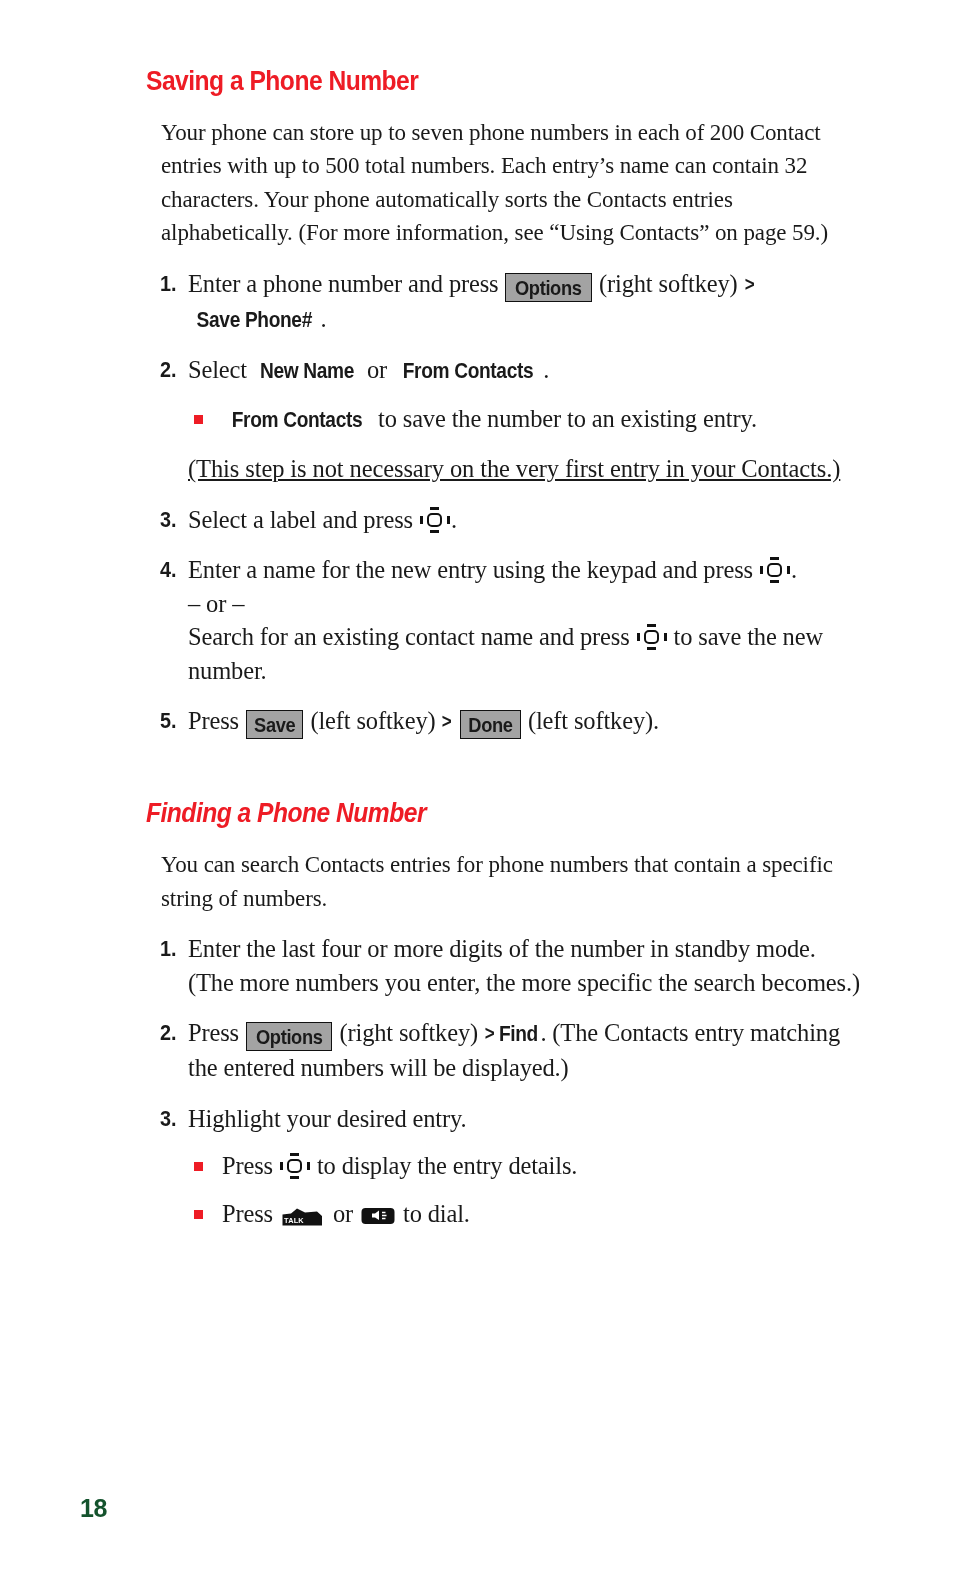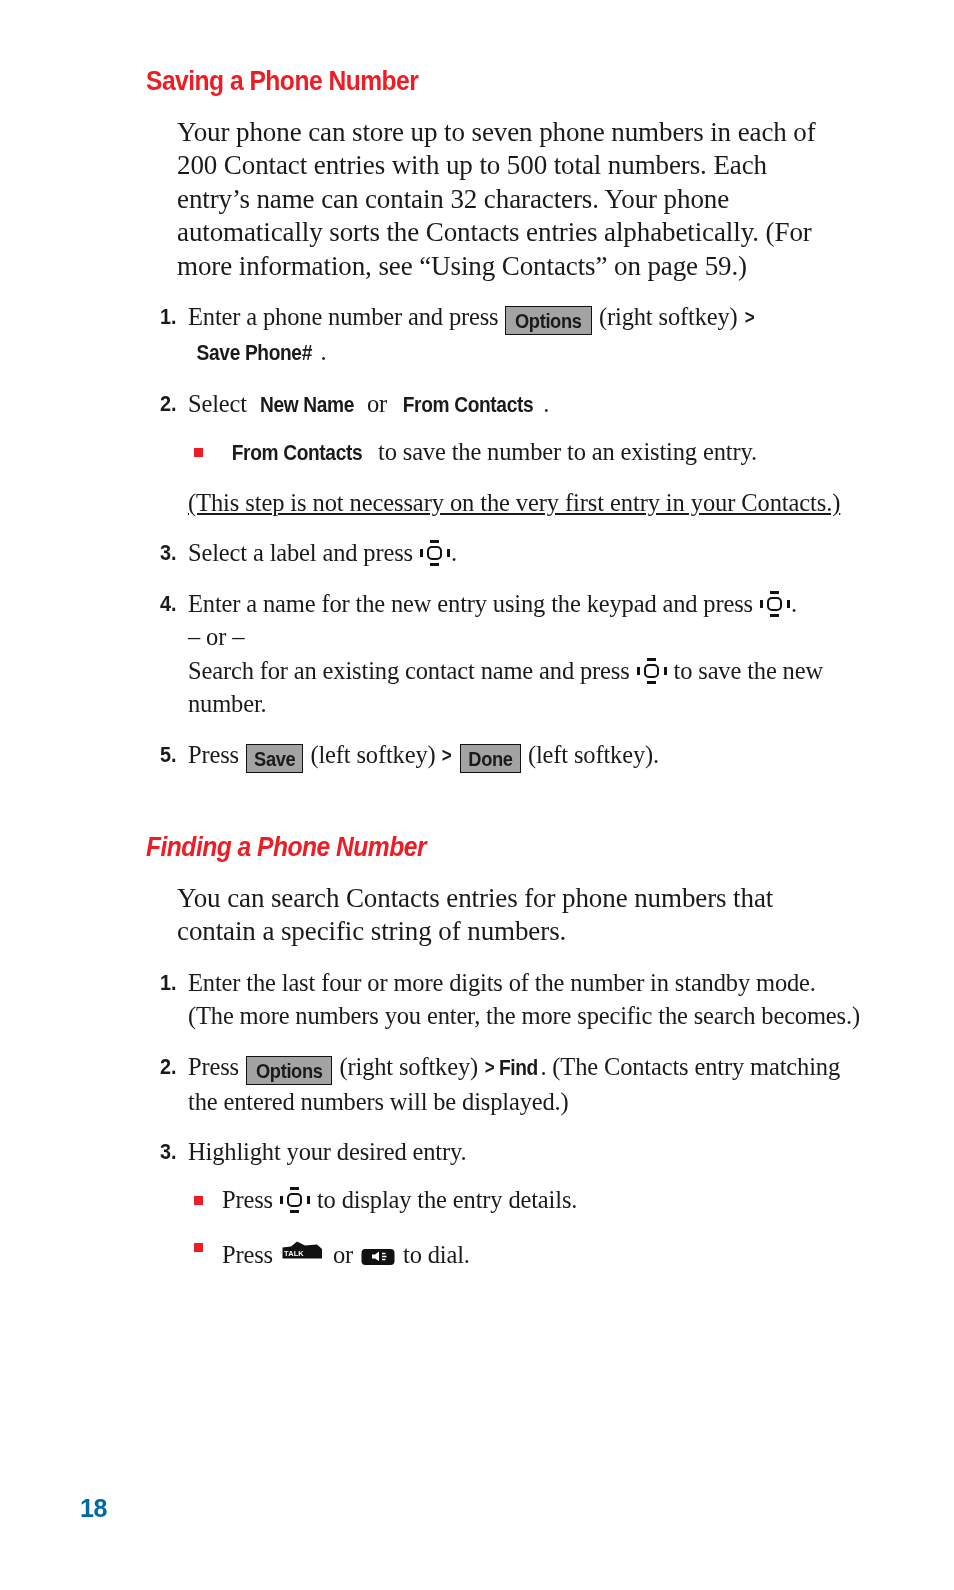--- a/index.html
+++ b/index.html
@@ -42,23 +42,23 @@
     padding: 0;
     line-height: 1.1;
     transform: scaleX(0.88);
     transform-origin: left center;
   }
   .heading-block { margin-bottom: 19px; }
   .heading-block.second { margin-top: 59px; margin-bottom: 19px; font-style: italic; }
 
   
   p.intro {
-    margin: 16px;
+    margin: 0;
     padding: 0 0 0 15px;
-    font-size: 27px;
+    font-size: 23px;
     line-height: 33.5px;
     letter-spacing: -0.1px;
   }
 
   
   .steps {
     margin: 0;
     padding: 0;
     list-style: none;
   }
@@ -190,21 +190,21 @@
     background: #111;
   }
 
   
   .talkkey {
     display: inline-block;
     position: relative;
     width: 44px;
     height: 21px;
     vertical-align: -4px;
-    margin: 8px 2px;
+    margin: 0 2px;
   }
   .talkkey svg { display: block; }
   .talkkey .tk-label {
     position: absolute;
     left: 3px;
     bottom: 1px;
     font-family: "Liberation Sans", sans-serif;
     font-weight: bold;
     font-size: 8px;
     color: #ffffff;
@@ -227,21 +227,21 @@
   .spkkey svg { display: block; }
 
   
   .page-number {
     position: absolute;
     left: 80px;
     top: 1494px;
     font-family: "Liberation Sans", sans-serif;
     font-weight: bold;
     font-size: 25px;
-    color: #0369a1;
+    color: #14532d;
     letter-spacing: -0.3px;
   }
 </style>
 </head>
 <body>
 
 <div class="page">
   <div class="content">
 
     <div class="heading-block">

